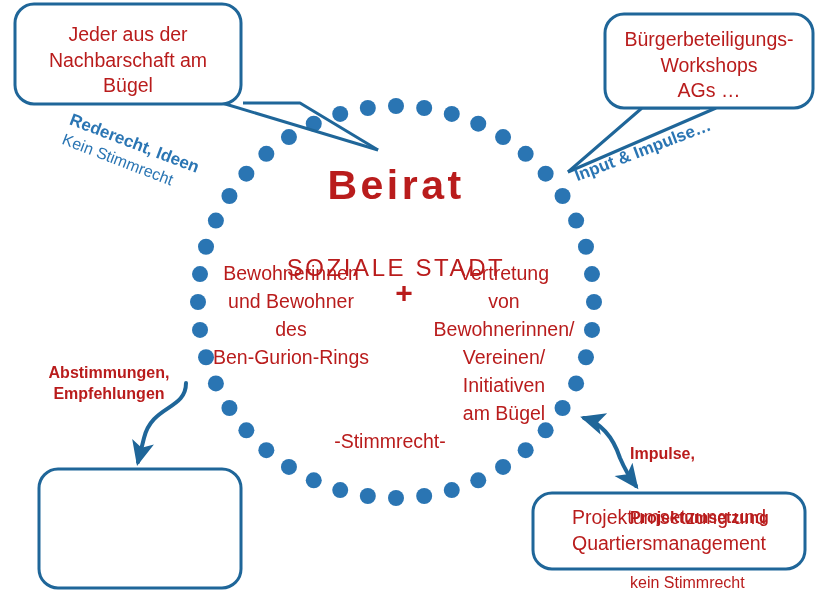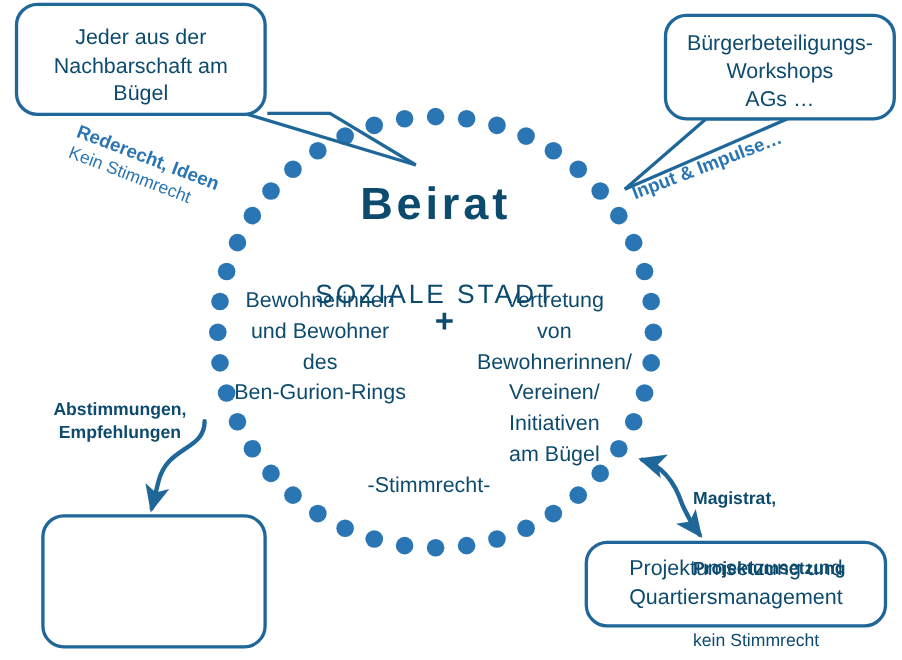--- a/index.html
+++ b/index.html
@@ -23,21 +23,21 @@
   }
   svg.layer {
     position: absolute;
     left: 0; top: 0;
     width: 820px;
     height: 600px;
     overflow: visible;
   }
   .txt {
     position: absolute;
-    color: #0c4a6e;
+    color: #b91c1c;
     line-height: 1.22;
     white-space: pre;
   }
 
   
   .bubble-text {
     font-size: 19.5px;
     line-height: 1.32;
     text-align: center;
   }
@@ -286,21 +286,21 @@
 Initiativen
 am Bügel</div>
 
   <div class="txt" id="label-abstimmungen">Abstimmungen,
 Empfehlungen</div>
 
   <div class="txt" id="stimmrecht">-Stimmrecht-</div>
 
 
   <div class="txt" id="label-beratung">
-    <span class="b1">Magistrat,</span>
+    <span class="b1">Impulse,</span>
     <span class="b2">Projektumsetzung</span>
     <span class="b3">kein Stimmrecht</span>
   </div>
 
   <div class="txt box-text" style="left:537px; top:505px; width:264px;">Projektumsetzung und
 Quartiersmanagement</div>
 
 </div>
 
 </body></html>

